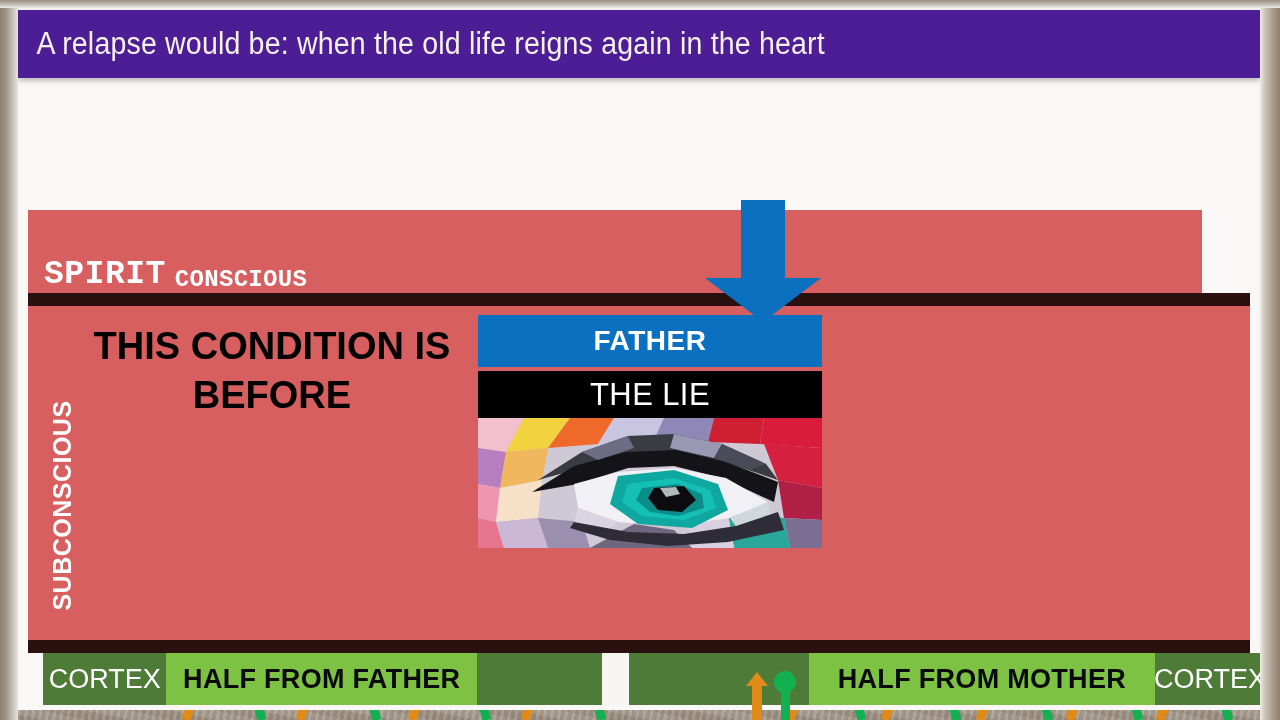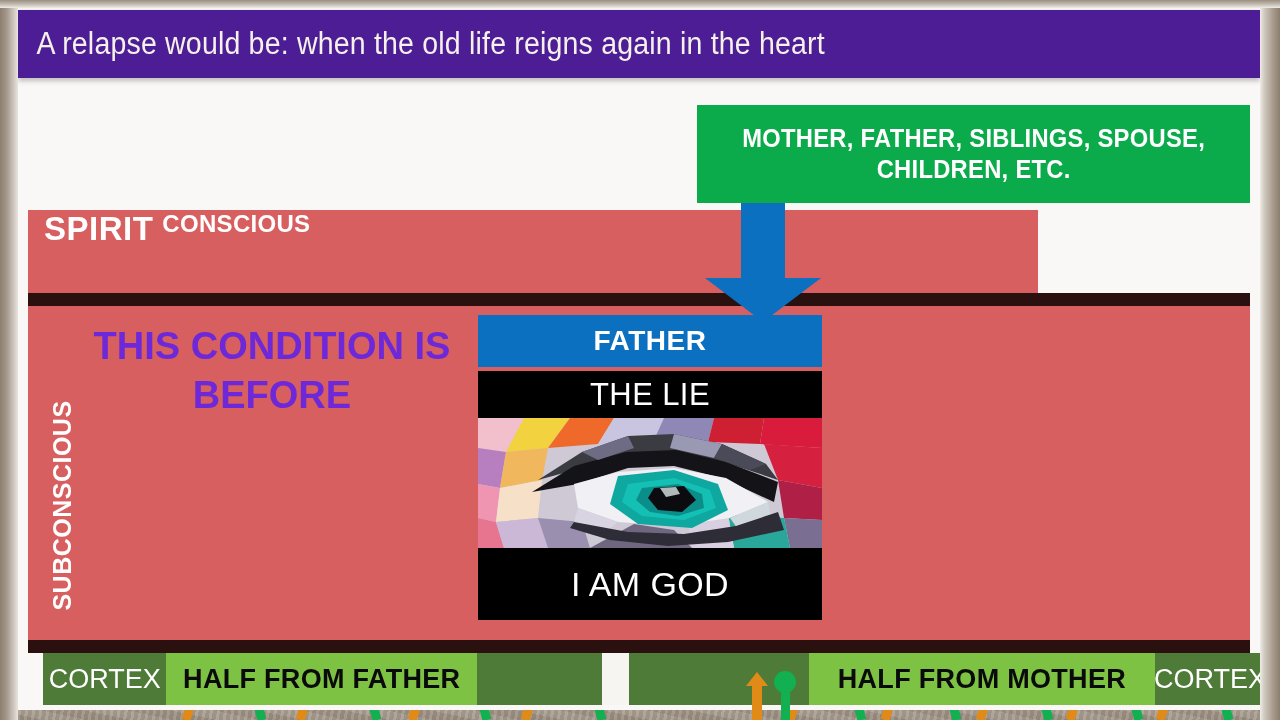--- a/index.html
+++ b/index.html
@@ -81,24 +81,25 @@
   }
 
   
   .arrow-down{
     position:absolute;left:703px;top:200px;width:120px;height:122px;
     z-index:25;
   }
 
   
   .spirit-band{
-    position:absolute;left:28px;top:210px;width:1010px;height:83px;
+    position:absolute;left:28px;top:210px;width:1174px;height:83px;
     background:#d85f5f;
-    display:flex;align-items:flex-start;
+    display:flex;align-items:flex-end;
     z-index:10;
+    font-family:Liberation Mono, monospace;
   }
   .spirit-word{
     color:#ffffff;font-weight:bold;font-size:33px;padding-left:16px;
     letter-spacing:.5px;
   }
   .conscious-word{
     color:#ffffff;font-weight:bold;font-size:24px;padding-left:9px;
     letter-spacing:.3px;
   }
 
@@ -121,21 +122,21 @@
     z-index:14;
     display:flex;align-items:center;justify-content:center;
   }
   .sub-vertical span{
     color:#ffffff;font-weight:bold;font-size:25px;letter-spacing:.5px;
     white-space:nowrap;
     transform:rotate(-90deg);
   }
   .worse-text{
     position:absolute;left:72px;top:322px;width:400px;
-    color:#6d28d9;font-weight:bold;font-size:38px;line-height:1.28;
+    color:#000000;font-weight:bold;font-size:38px;line-height:1.28;
     text-align:center;z-index:14;
   }
 
   
   .stack{
     position:absolute;left:478px;top:315px;width:344px;height:305px;
     z-index:20;
   }
   .stack-trust{
     height:52px;background:#0b70bf;
@@ -176,26 +177,20 @@
 <body>
 
 <div id="slide">
 
   <div class="card"></div>
 
   <div class="banner">
     <div class="banner-title">A relapse would be: when the old life reigns again in the heart</div>
   </div>
 
-  <div class="green-box">
-    <div class="green-box-text">
-      <div>MOTHER, FATHER, SIBLINGS, SPOUSE,</div>
-      <div>CHILDREN, ETC.</div>
-    </div>
-  </div>
 
   <div class="spirit-band">
     <span class="spirit-word">SPIRIT</span>
     <span class="conscious-word">CONSCIOUS</span>
   </div>
 
   <div class="divider-dark" id="div-top"></div>
 
   <div class="sub-band"></div>
 
@@ -264,21 +259,20 @@
           <polygon points="150,66 196,60 232,72 238,90 206,102 164,98 144,84" fill="#14c0b4"></polygon>
           <polygon points="164,70 200,66 224,76 226,90 200,98 172,94 158,82" fill="#0b8e8a"></polygon>
         </g>
 
         <polygon points="176,70 206,68 218,82 204,94 180,92 170,80" fill="#0c0c10"></polygon>
         <polygon points="182,70 198,69 202,76 188,79" fill="#e9f4f2" opacity=".75"></polygon>
 
         <polygon points="96,104 150,114 206,116 258,108 300,94 306,112 250,124 190,128 132,122 92,110" fill="#2e2c36"></polygon>
       </svg>
     </div>
-    <div class="stack-god">I AM GOD</div>
   </div>
 
   <div class="divider-dark" id="div-bottom"></div>
 
   <div class="cortex-bar">
       <div class="seg seg-cortex" style="width: 128px;">CORTEX</div>
       <div class="seg seg-half" style="width: 322px;">HALF FROM FATHER</div>
       <div class="seg seg-plain" style="width: 130px;"></div>
       <div class="seg seg-white" style="width: 28px;"></div>
       <div class="seg seg-plain" style="width: 186px;"></div>

